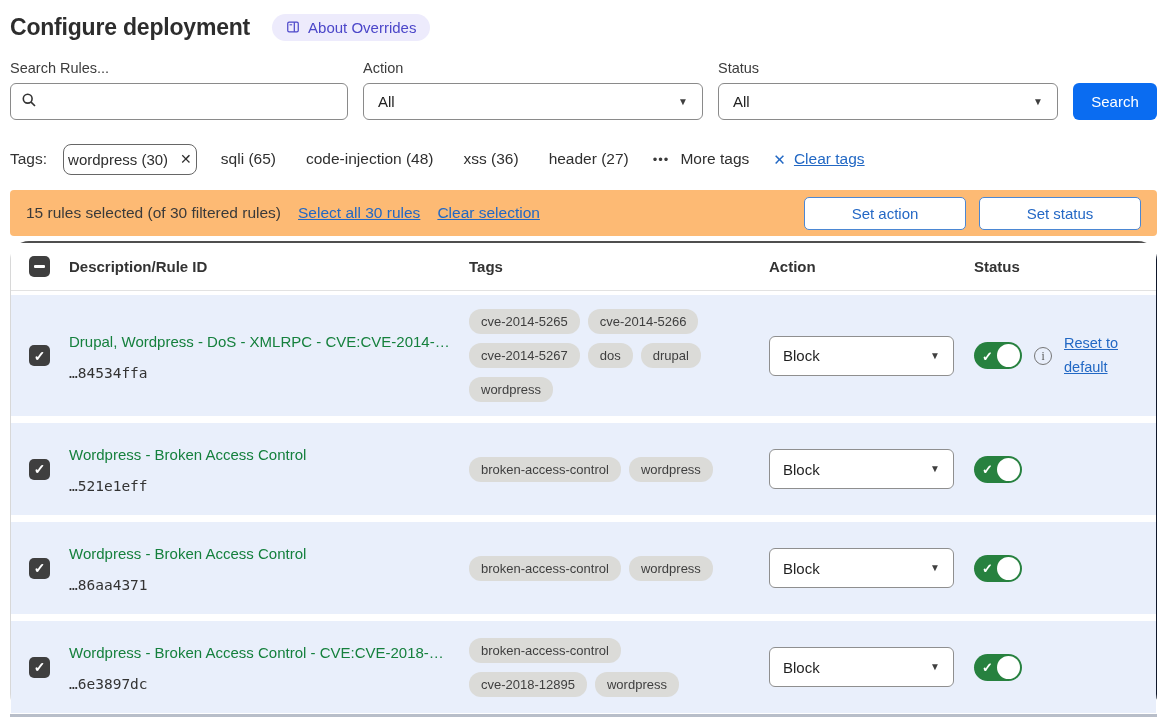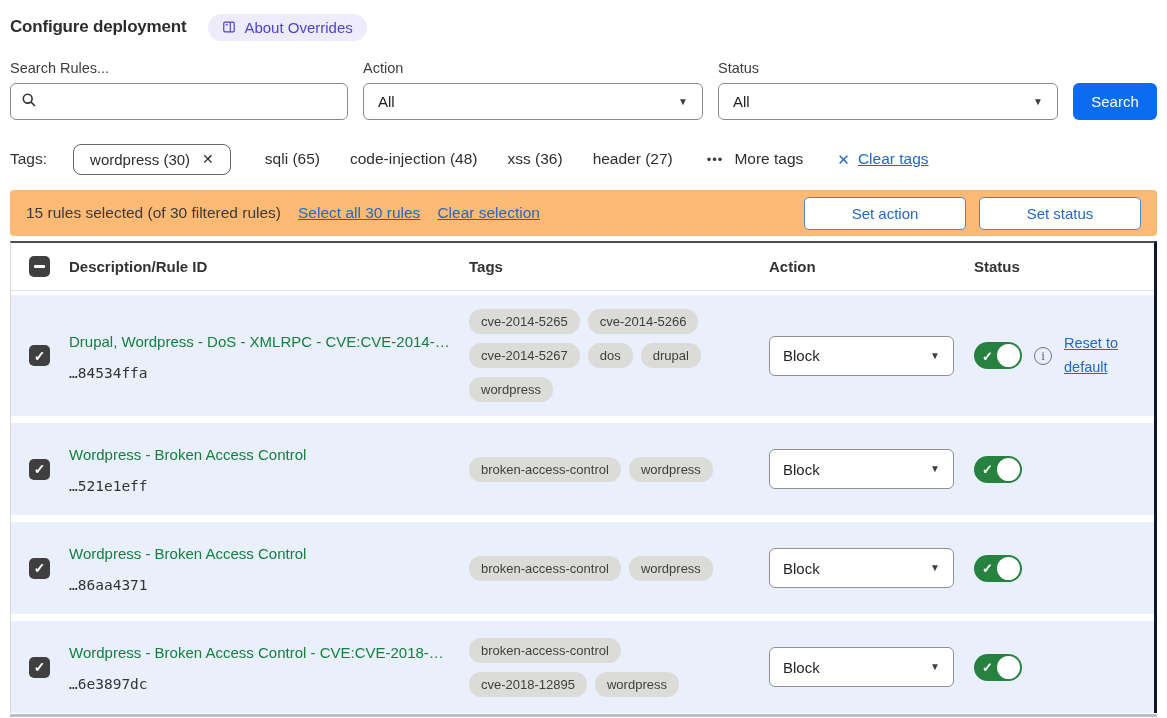--- a/index.html
+++ b/index.html
@@ -6,21 +6,21 @@
   html,body { width: 1167px; height: 718px; overflow: hidden; }
   body {
     background: #fff;
     font-family: "Liberation Sans", sans-serif;
     color: #333;
   }
   .wrap { padding: 10px 10px 0 10px; }
 
   
   .page-header { display: flex; align-items: center; gap: 22px; margin-top: 2px; height: 30px; }
-  .page-title { font-size: 17px; font-weight: 700; color: #2d2d2d; letter-spacing: -0.2px; }
+  .page-title { font-size: 23px; font-weight: 700; color: #2d2d2d; letter-spacing: -0.2px; }
   .about-badge {
     display: inline-flex; align-items: center; gap: 8px;
     background: #edebfc; color: #4b46c9;
     border-radius: 14px; padding: 5px 14px; font-size: 15px; cursor: pointer;
   }
   .about-badge svg { display: block; }
 
   
   .filters { display: flex; gap: 15px; margin-top: 16px; align-items: flex-end; }
   .field { display: flex; flex-direction: column; }
@@ -41,24 +41,24 @@
     padding: 0 14px; font-size: 15px; color: #222; cursor: pointer;
   }
   .caret { font-size: 10px; color: #3f3f3f; line-height: 1; }
   .search-btn {
     width: 85px; height: 37px; background: #0a6cf1; color: #fff;
     border: none; border-radius: 6px; font-size: 15px; cursor: pointer;
     font-family: "Liberation Sans", sans-serif;
   }
 
   
-  .tags-bar { display: flex; align-items: center; gap: 34px; margin-top: 22px; font-size: 15.5px; height: 34px; }
+  .tags-bar { display: flex; align-items: center; gap: 24px; margin-top: 22px; font-size: 15.5px; height: 34px; }
   .tags-label { color: #333; }
   .selected-pill {
-    border: 1px solid #666; border-radius: 8px; padding: 6px 16px;
+    border: 1px solid #666; border-radius: 8px; padding: 6px 4px;
     display: flex; align-items: center; gap: 12px; font-size: 15px; color: #2e2e2e;
     margin-left: -8px;
   }
   .x-icon { font-size: 14px; color: #2e2e2e; cursor: pointer; line-height: 1; }
   .tag-option { color: #2f2f2f; cursor: pointer; }
   .more-tags { display: flex; align-items: center; gap: 11px; color: #2f2f2f; cursor: pointer; }
   .ellipsis-icon { letter-spacing: 1px; font-size: 13px; color: #3a3a3a; }
   .clear-tags { display: flex; align-items: center; gap: 8px; color: #2268c4; cursor: pointer; }
   .clear-tags .x-icon { color: #2268c4; font-size: 15px; }
   .clear-tags .lnk { text-decoration: underline; }
@@ -71,21 +71,21 @@
   }
   .sel-summary { color: #3a3a3a; }
   .bar-buttons { margin-left: auto; display: flex; gap: 13px; }
   .outline-btn {
     width: 162px; height: 33px; background: #fff; border: 1px solid #4b87d3;
     border-radius: 5px; color: #2468c5; font-size: 15px; cursor: pointer;
     font-family: "Liberation Sans", sans-serif;
   }
 
   
-  .rules-table { margin-top: 5px; border-top: 2px solid #4f4f4f; border-left: 1px solid #d8d8d8; border-right: 3px solid #0f172a; }
+  .rules-table { margin-top: 5px; border-top: 2px solid #4f4f4f; border-left: 1px solid #d8d8d8; border-right: 1px solid #0f172a; border-radius: 19px; }
   .grid-cols {
     display: grid;
     grid-template-columns: 40px 400px 300px 205px 1fr;
     padding: 0 12px 0 18px; align-items: center;
   }
   .thead { height: 48px; font-weight: 700; font-size: 15px; color: #333; border-bottom: 1px solid #e2e2e2; background: #fff; }
   .tbody { padding-top: 4px; }
   .rule-row { background: #e9effb; min-height: 92px; margin-bottom: 7px; padding-top: 14px; padding-bottom: 14px; }
   .rule-row:last-child { margin-bottom: 0; }
 

